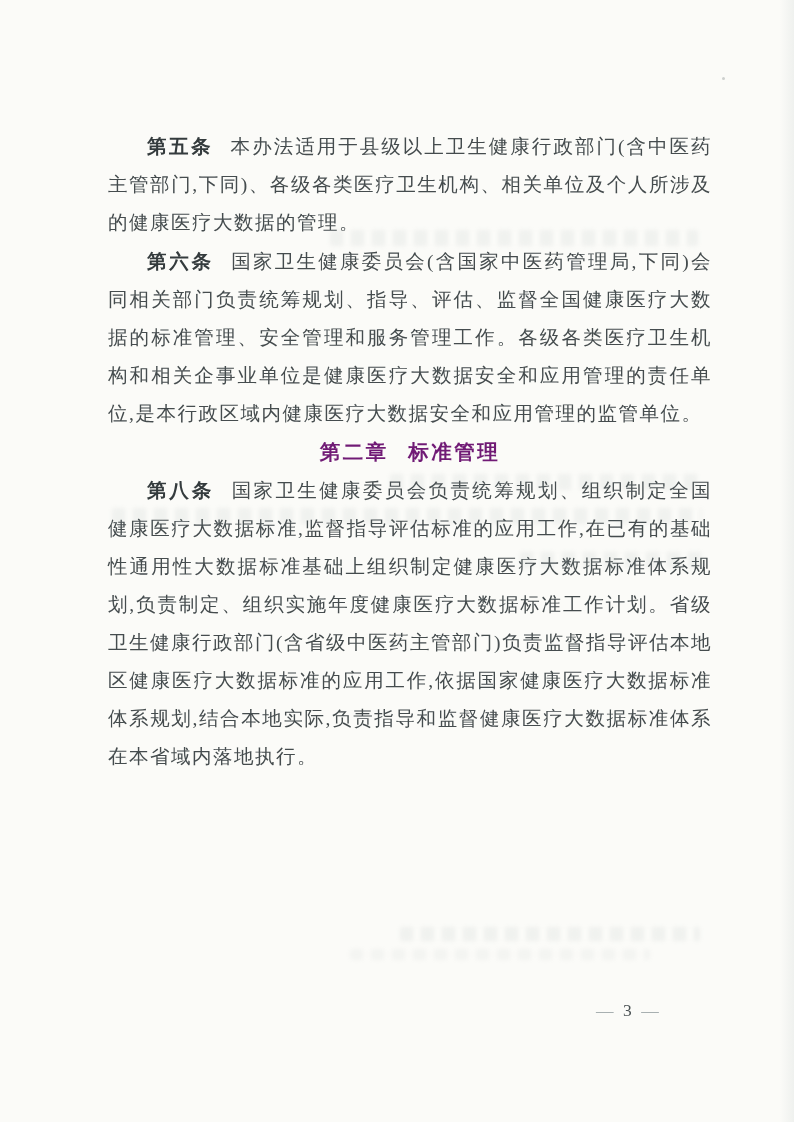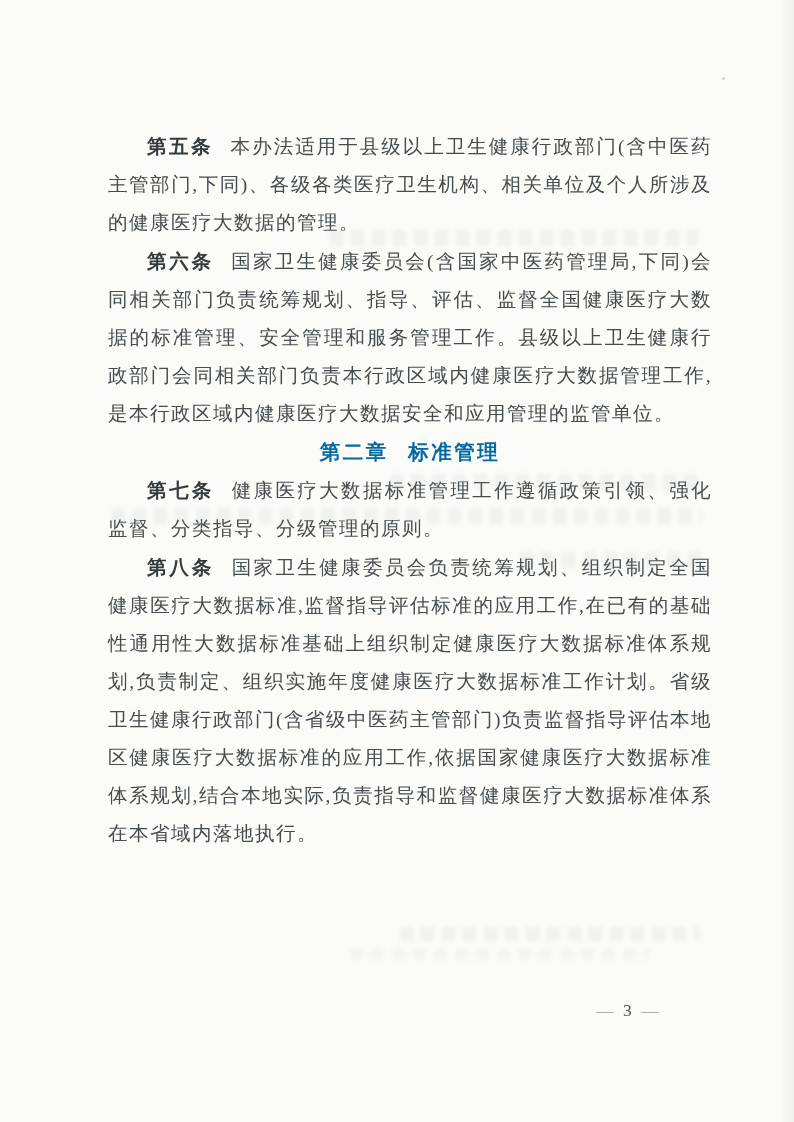--- a/index.html
+++ b/index.html
@@ -41,21 +41,21 @@
     margin-right: 0.9em;
     letter-spacing: 2px;
   }
   .chapter {
     margin-top: 40px;
     text-indent: 0;
     text-align: center;
     font-family: "Liberation Sans", sans-serif;
     font-weight: 700;
     font-size: 20.5px;
-    color: #0369a1;
+    color: #701a75;
     letter-spacing: 2.5px;
   }
   .chapter .chapter-num { margin-right: 0.95em; }
   .page-number {
     position: absolute;
     top: 1000px; left: 596px;
     display: flex; align-items: center; gap: 9px;
     font-size: 17.5px;
     color: #4d5456;
     letter-spacing: 0.5px;
@@ -83,26 +83,25 @@
 </style>
 </head>
 <body>
 
 <div class="page">
 
   <div class="content">
 
     <p class="para"><span class="article-label">第五条</span><span>本办法适用于县级以上卫生健康行政部门(含中医药主管部门,下同)、各级各类医疗卫生机构、相关单位及个人所涉及的健康医疗大数据的管理。</span></p>
 
-    <p class="para"><span class="article-label">第六条</span><span>国家卫生健康委员会(含国家中医药管理局,下同)会同相关部门负责统筹规划、指导、评估、监督全国健康医疗大数据的标准管理、安全管理和服务管理工作。县级以上卫生健康行政部门会同相关部门负责本行政区域内健康医疗大数据管理工作,是本行政区域内健康医疗大数据安全和应用管理的监管单位。</span></p>
+    <p class="para"><span class="article-label">第六条</span><span>国家卫生健康委员会(含国家中医药管理局,下同)会同相关部门负责统筹规划、指导、评估、监督全国健康医疗大数据的标准管理、安全管理和服务管理工作。各级各类医疗卫生机构和相关企事业单位是健康医疗大数据安全和应用管理的责任单位,是本行政区域内健康医疗大数据安全和应用管理的监管单位。</span></p>
 
 
     <p class="para chapter"><span class="chapter-num">第二章</span><span>标准管理</span></p>
 
-    <p class="para"><span class="article-label">第七条</span><span>健康医疗大数据标准管理工作遵循政策引领、强化监督、分类指导、分级管理的原则。</span></p>
 
     <p class="para"><span class="article-label">第八条</span><span>国家卫生健康委员会负责统筹规划、组织制定全国健康医疗大数据标准,监督指导评估标准的应用工作,在已有的基础性通用性大数据标准基础上组织制定健康医疗大数据标准体系规划,负责制定、组织实施年度健康医疗大数据标准工作计划。省级卫生健康行政部门(含省级中医药主管部门)负责监督指导评估本地区健康医疗大数据标准的应用工作,依据国家健康医疗大数据标准体系规划,结合本地实际,负责指导和监督健康医疗大数据标准体系在本省域内落地执行。</span></p>
 
 
   </div>
 
   <div class="ghost" style="left:330px; top:230px; width:368px;"></div>
   <div class="ghost" style="left:390px; top:474px; width:315px;"></div>
   <div class="ghost" style="left:112px; top:508px; width:590px;"></div>
   <div class="ghost" style="left:520px; top:552px; width:182px;"></div>

